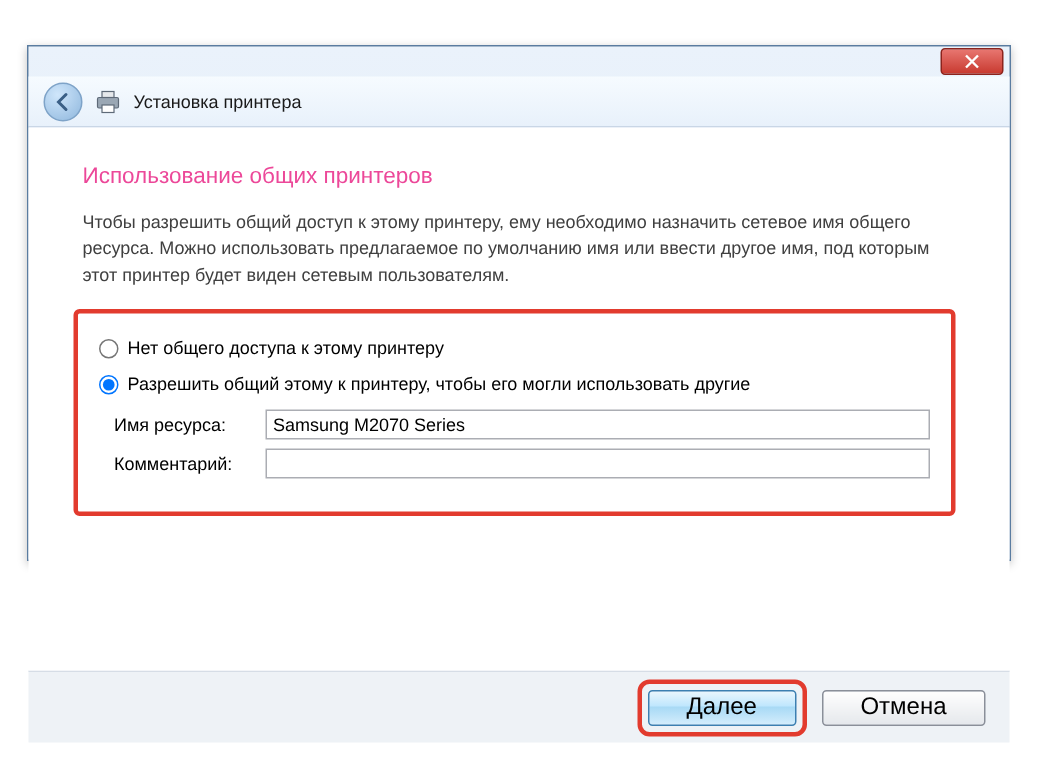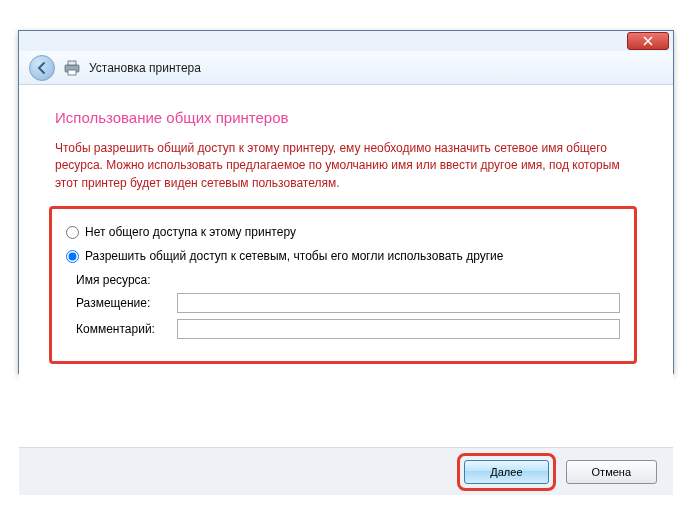--- a/index.html
+++ b/index.html
@@ -69,21 +69,21 @@
     height: 362px;
     position: relative;
   }
   .page-heading {
     color: #ec4899;
     font-size: 15px;
     margin: 0 0 14px 0;
     font-weight: normal;
   }
   .description {
-    color: #b91c1c;
+    color: #404040;
     font-size: 12px;
     line-height: 1.45;
     margin: 0 0 14px 0;
   }
   .sharing-group {
     border: 3px solid #e23b2e;
     border-radius: 4px;
     padding: 10px 14px 16px 14px;
     margin-left: -6px;
   }
@@ -123,21 +123,21 @@
     justify-content: flex-end;
     padding: 0 16px;
     gap: 10px;
   }
   .btn {
     min-width: 70px;
     height: 24px;
     border: 1px solid #8a8f99;
     border-radius: 3px;
     background: linear-gradient(#fefefe, #e5e8ec);
-    font-size: 11px;
+    font-size: 16px;
     font-family: inherit;
     cursor: pointer;
     padding: 0 25px;
   }
   .btn-highlight-wrap {
     border: 3px solid #e23b2e;
     border-radius: 8px;
     padding: 4px;
     display: inline-flex;
   }
@@ -179,31 +179,28 @@
 
     <div class="sharing-group">
 
       <label class="radio-row">
         <input type="radio" name="share" style="">
         <span>Нет общего доступа к этому принтеру</span>
       </label>
 
       <label class="radio-row">
         <input type="radio" name="share" checked="" style="">
-        <span>Разрешить общий доступ к сетевым, чтобы его могли использовать другие</span>
+        <span>Разрешить общий этому к принтеру, чтобы его могли использовать другие</span>
       </label>
 
       <div class="form-row">
         <label>Имя ресурса:</label>
+        <input type="text" value="Samsung M2070 Series" style="">
       </div>
 
-      <div class="form-row">
-        <label>Размещение:</label>
-        <input type="text" value="" style="">
-      </div>
 
       <div class="form-row">
         <label>Комментарий:</label>
         <input type="text" value="" style="">
       </div>
 
     </div>
   </div>
 
   <div class="footer">

